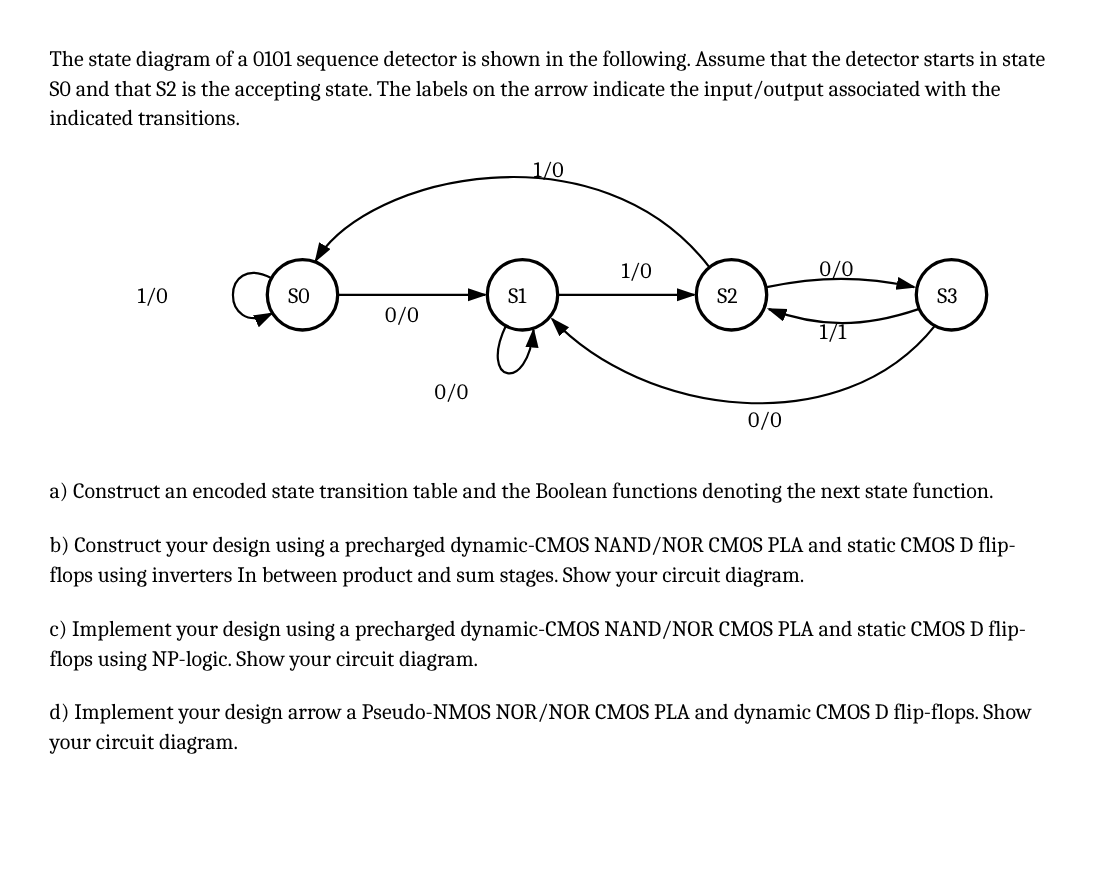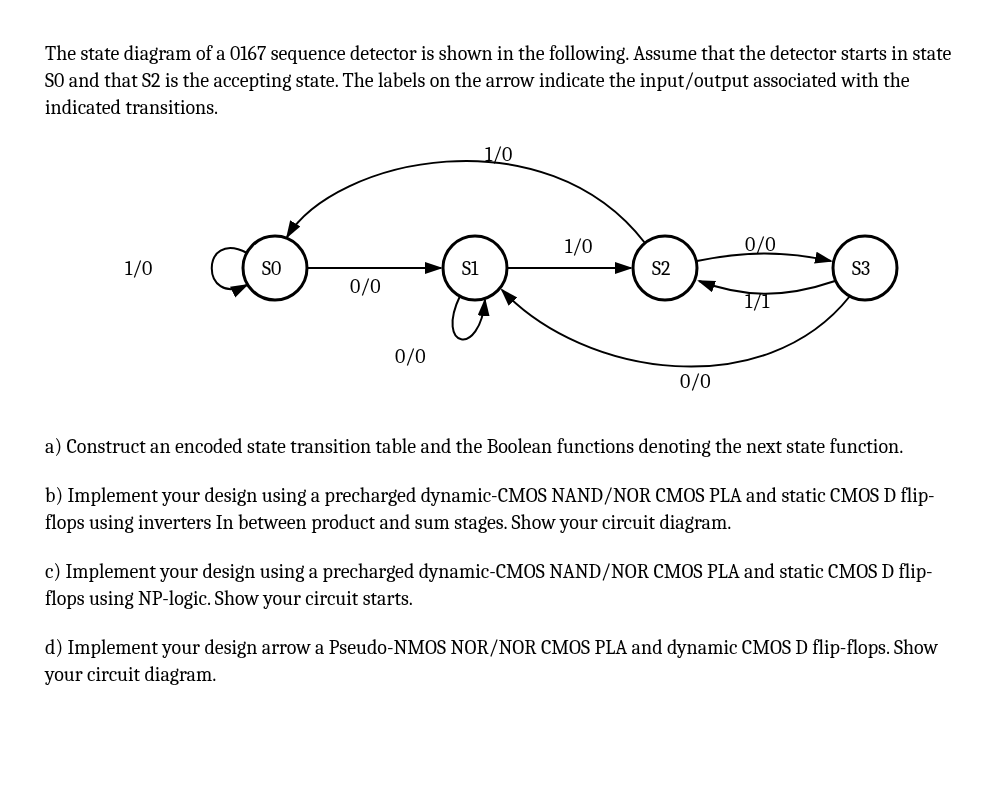--- a/index.html
+++ b/index.html
@@ -15,21 +15,21 @@
   }
   p { margin: 0 0 22px 0; }
   .diagram-wrap {
     margin: 20px 0 30px 60px;
   }
   svg { display: block; }
 </style>
 </head>
 <body>
 
-<p>The state diagram of a 0167 sequence detector is shown in the following. Assume that the detector starts in state S0 and that S2 is the accepting state. The labels on the arrow indicate the input/output associated with the indicated transitions.</p>
+<p>The state diagram of a 0101 sequence detector is shown in the following. Assume that the detector starts in state S0 and that S2 is the accepting state. The labels on the arrow indicate the input/output associated with the indicated transitions.</p>
 
 <div class="diagram-wrap">
 <svg width="830" height="260" viewBox="0 0 830 260">
   <defs>
     <marker id="arrow" markerWidth="10" markerHeight="10" refX="8" refY="3" orient="auto" markerUnits="strokeWidth">
       <path d="M0,0 L9,3 L0,6 Z" fill="#000"></path>
     </marker>
   </defs>
 
   <circle cx="170" cy="125" r="32" fill="#fff" stroke="#000" stroke-width="3"></circle>
@@ -62,15 +62,15 @@
 
   <path d="M 730,138 C 680,155 640,155 594,138" fill="none" stroke="#000" stroke-width="2" marker-end="url(#arrow)"></path>
   <text x="640" y="165" font-family="Cambria,serif" font-size="20">1/1</text>
 
   <path d="M 745,153 C 660,260 480,235 397,147" fill="none" stroke="#000" stroke-width="2" marker-end="url(#arrow)"></path>
   <text x="575" y="245" font-family="Cambria,serif" font-size="20">0/0</text>
 </svg>
 </div>
 
 <p>a) Construct an encoded state transition table and the Boolean functions denoting the next state function.</p>
-<p>b)  Implement your design using a precharged dynamic-CMOS NAND/NOR CMOS PLA and static CMOS D flip-flops using inverters In between product and sum stages.  Show your circuit diagram.</p>
-<p>c)  Implement your design using a precharged dynamic-CMOS NAND/NOR CMOS PLA and static CMOS D flip-flops using NP-logic.  Show your circuit starts.</p>
+<p>b)  Construct your design using a precharged dynamic-CMOS NAND/NOR CMOS PLA and static CMOS D flip-flops using inverters In between product and sum stages.  Show your circuit diagram.</p>
+<p>c)  Implement your design using a precharged dynamic-CMOS NAND/NOR CMOS PLA and static CMOS D flip-flops using NP-logic.  Show your circuit diagram.</p>
 <p>d) Implement your design arrow a Pseudo-NMOS NOR/NOR CMOS PLA and dynamic CMOS D flip-flops.  Show your circuit diagram.</p>
 
 </body></html>

